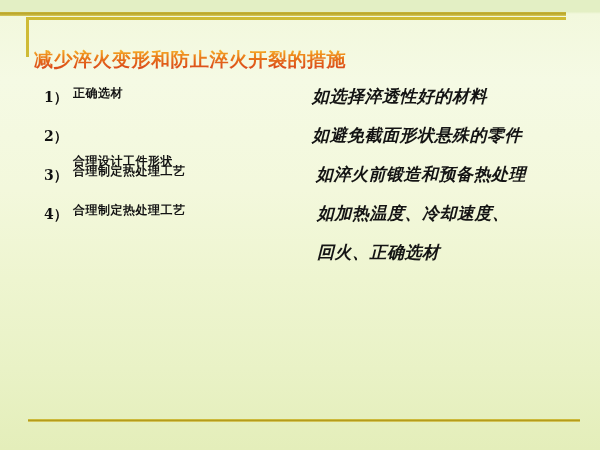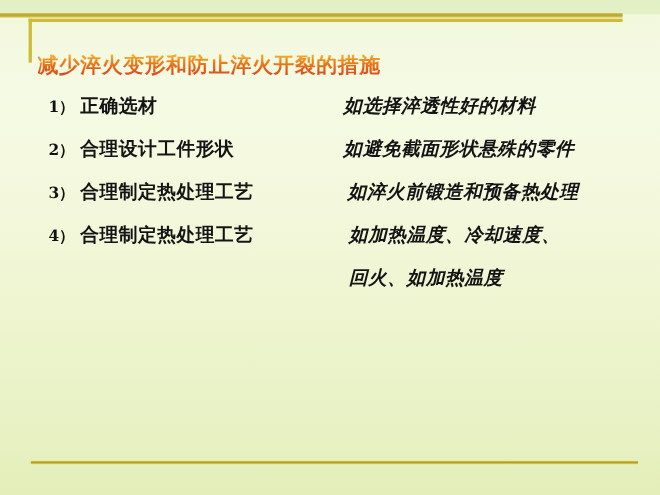--- a/index.html
+++ b/index.html
@@ -93,21 +93,21 @@
     position: absolute;
     font-family: "DejaVu Serif", "Liberation Serif", serif;
     font-size: 14px;
     font-weight: bold;
     color: #111111;
     top: 7px;
   }
 
   .row .left-text {
     position: absolute;
-    font-size: 17px;
+    font-size: 12px;
     font-weight: bold;
     color: #141414;
     top: 3px;
     letter-spacing: 0.5px;
   }
 
   .row .right-text {
     position: absolute;
     font-size: 17px;
     font-weight: bold;
@@ -115,21 +115,21 @@
     top: 3px;
     letter-spacing: 0.5px;
     font-style: italic;
   }
 
   .r1 .num      { left: 44px; }
   .r1 .left-text{ left: 73px; }
   .r1 .right-text{ left: 312px; }
 
   .r2 .num      { left: 44px; }
-  .r2 .left-text{ left: 73px; }
+  .r2 .left-text{ left: 73px; margin-top: 29px; }
   .r2 .right-text{ left: 312px; }
 
   .r3 .num      { left: 44px; }
   .r3 .left-text{ left: 73px; }
   .r3 .right-text{ left: 316px; }
 
   .r4 .num      { left: 44px; }
   .r4 .left-text{ left: 73px; }
   .r4 .right-text{ left: 317px; }
 
@@ -165,20 +165,20 @@
       <span class="right-text">如淬火前锻造和预备热处理</span>
     </div>
 
     <div class="row r4">
       <span class="num">4）</span>
       <span class="left-text">合理制定热处理工艺</span>
       <span class="right-text">如加热温度、冷却速度、</span>
     </div>
 
     <div class="row r5">
-      <span class="right-text">回火、如加热温度</span>
+      <span class="right-text">回火、正确选材</span>
     </div>
 
   </div>
 
   <div class="bottom-rule"></div>
 
 </div>
 
 </body></html>

